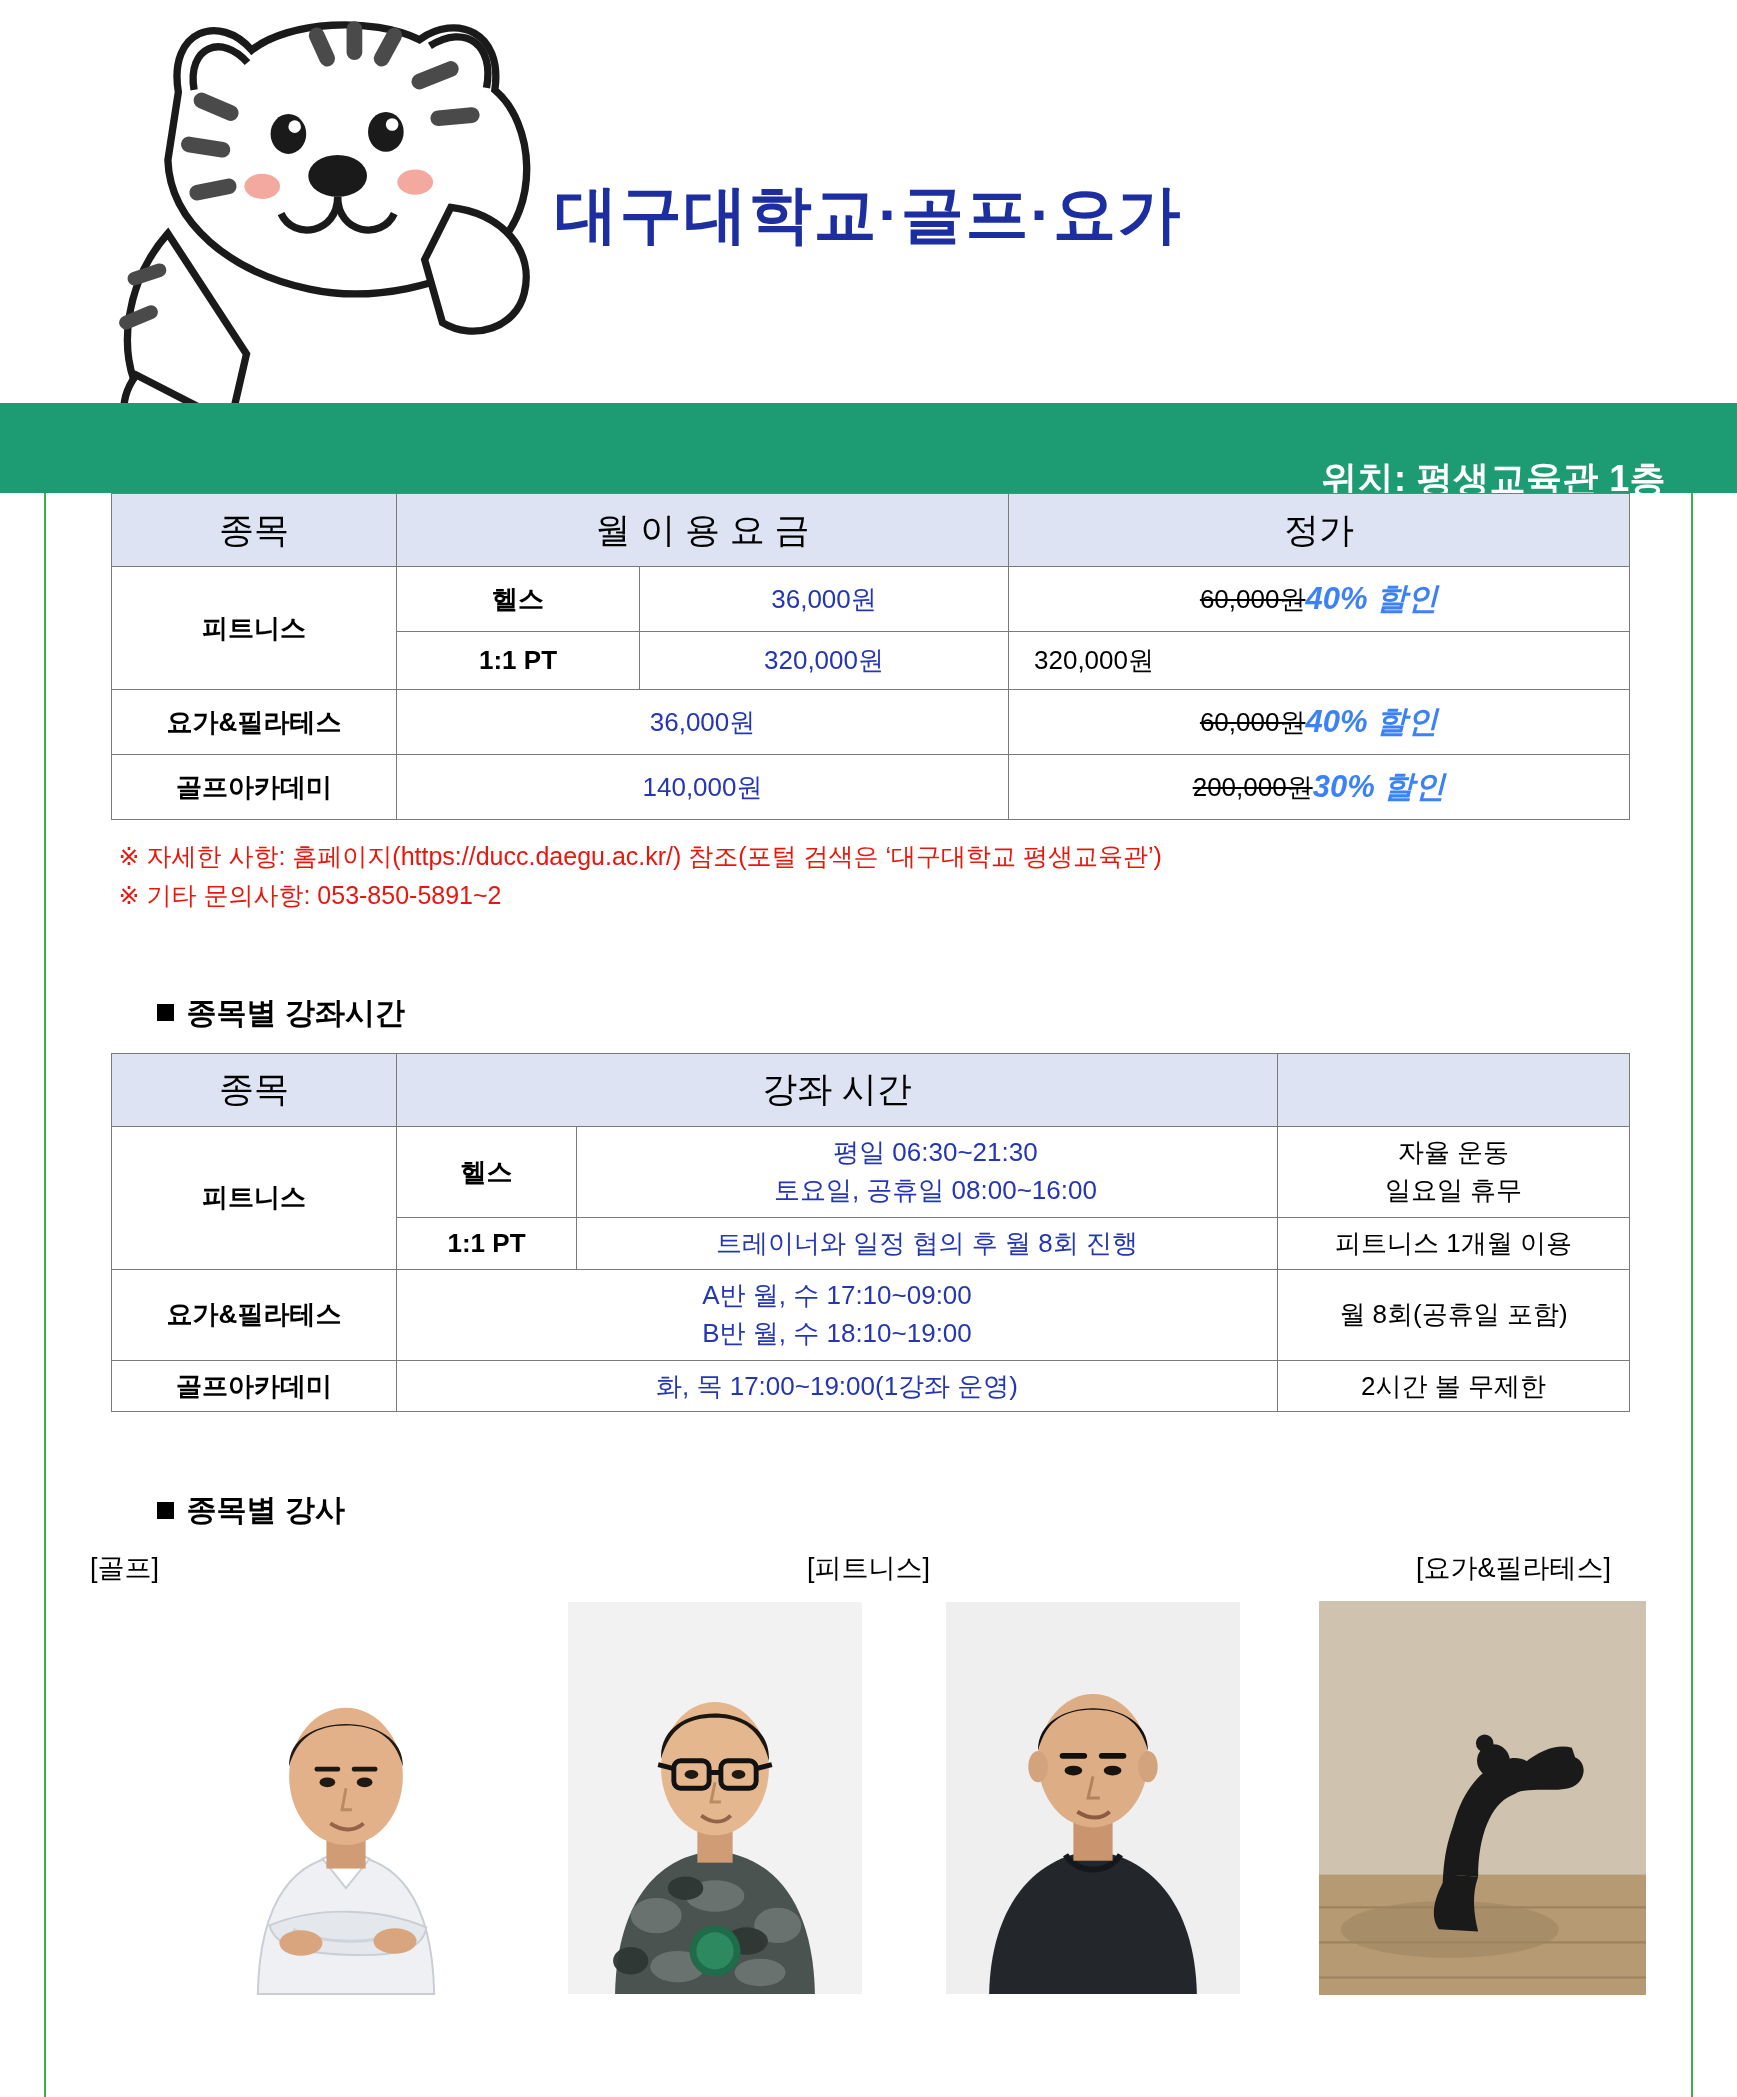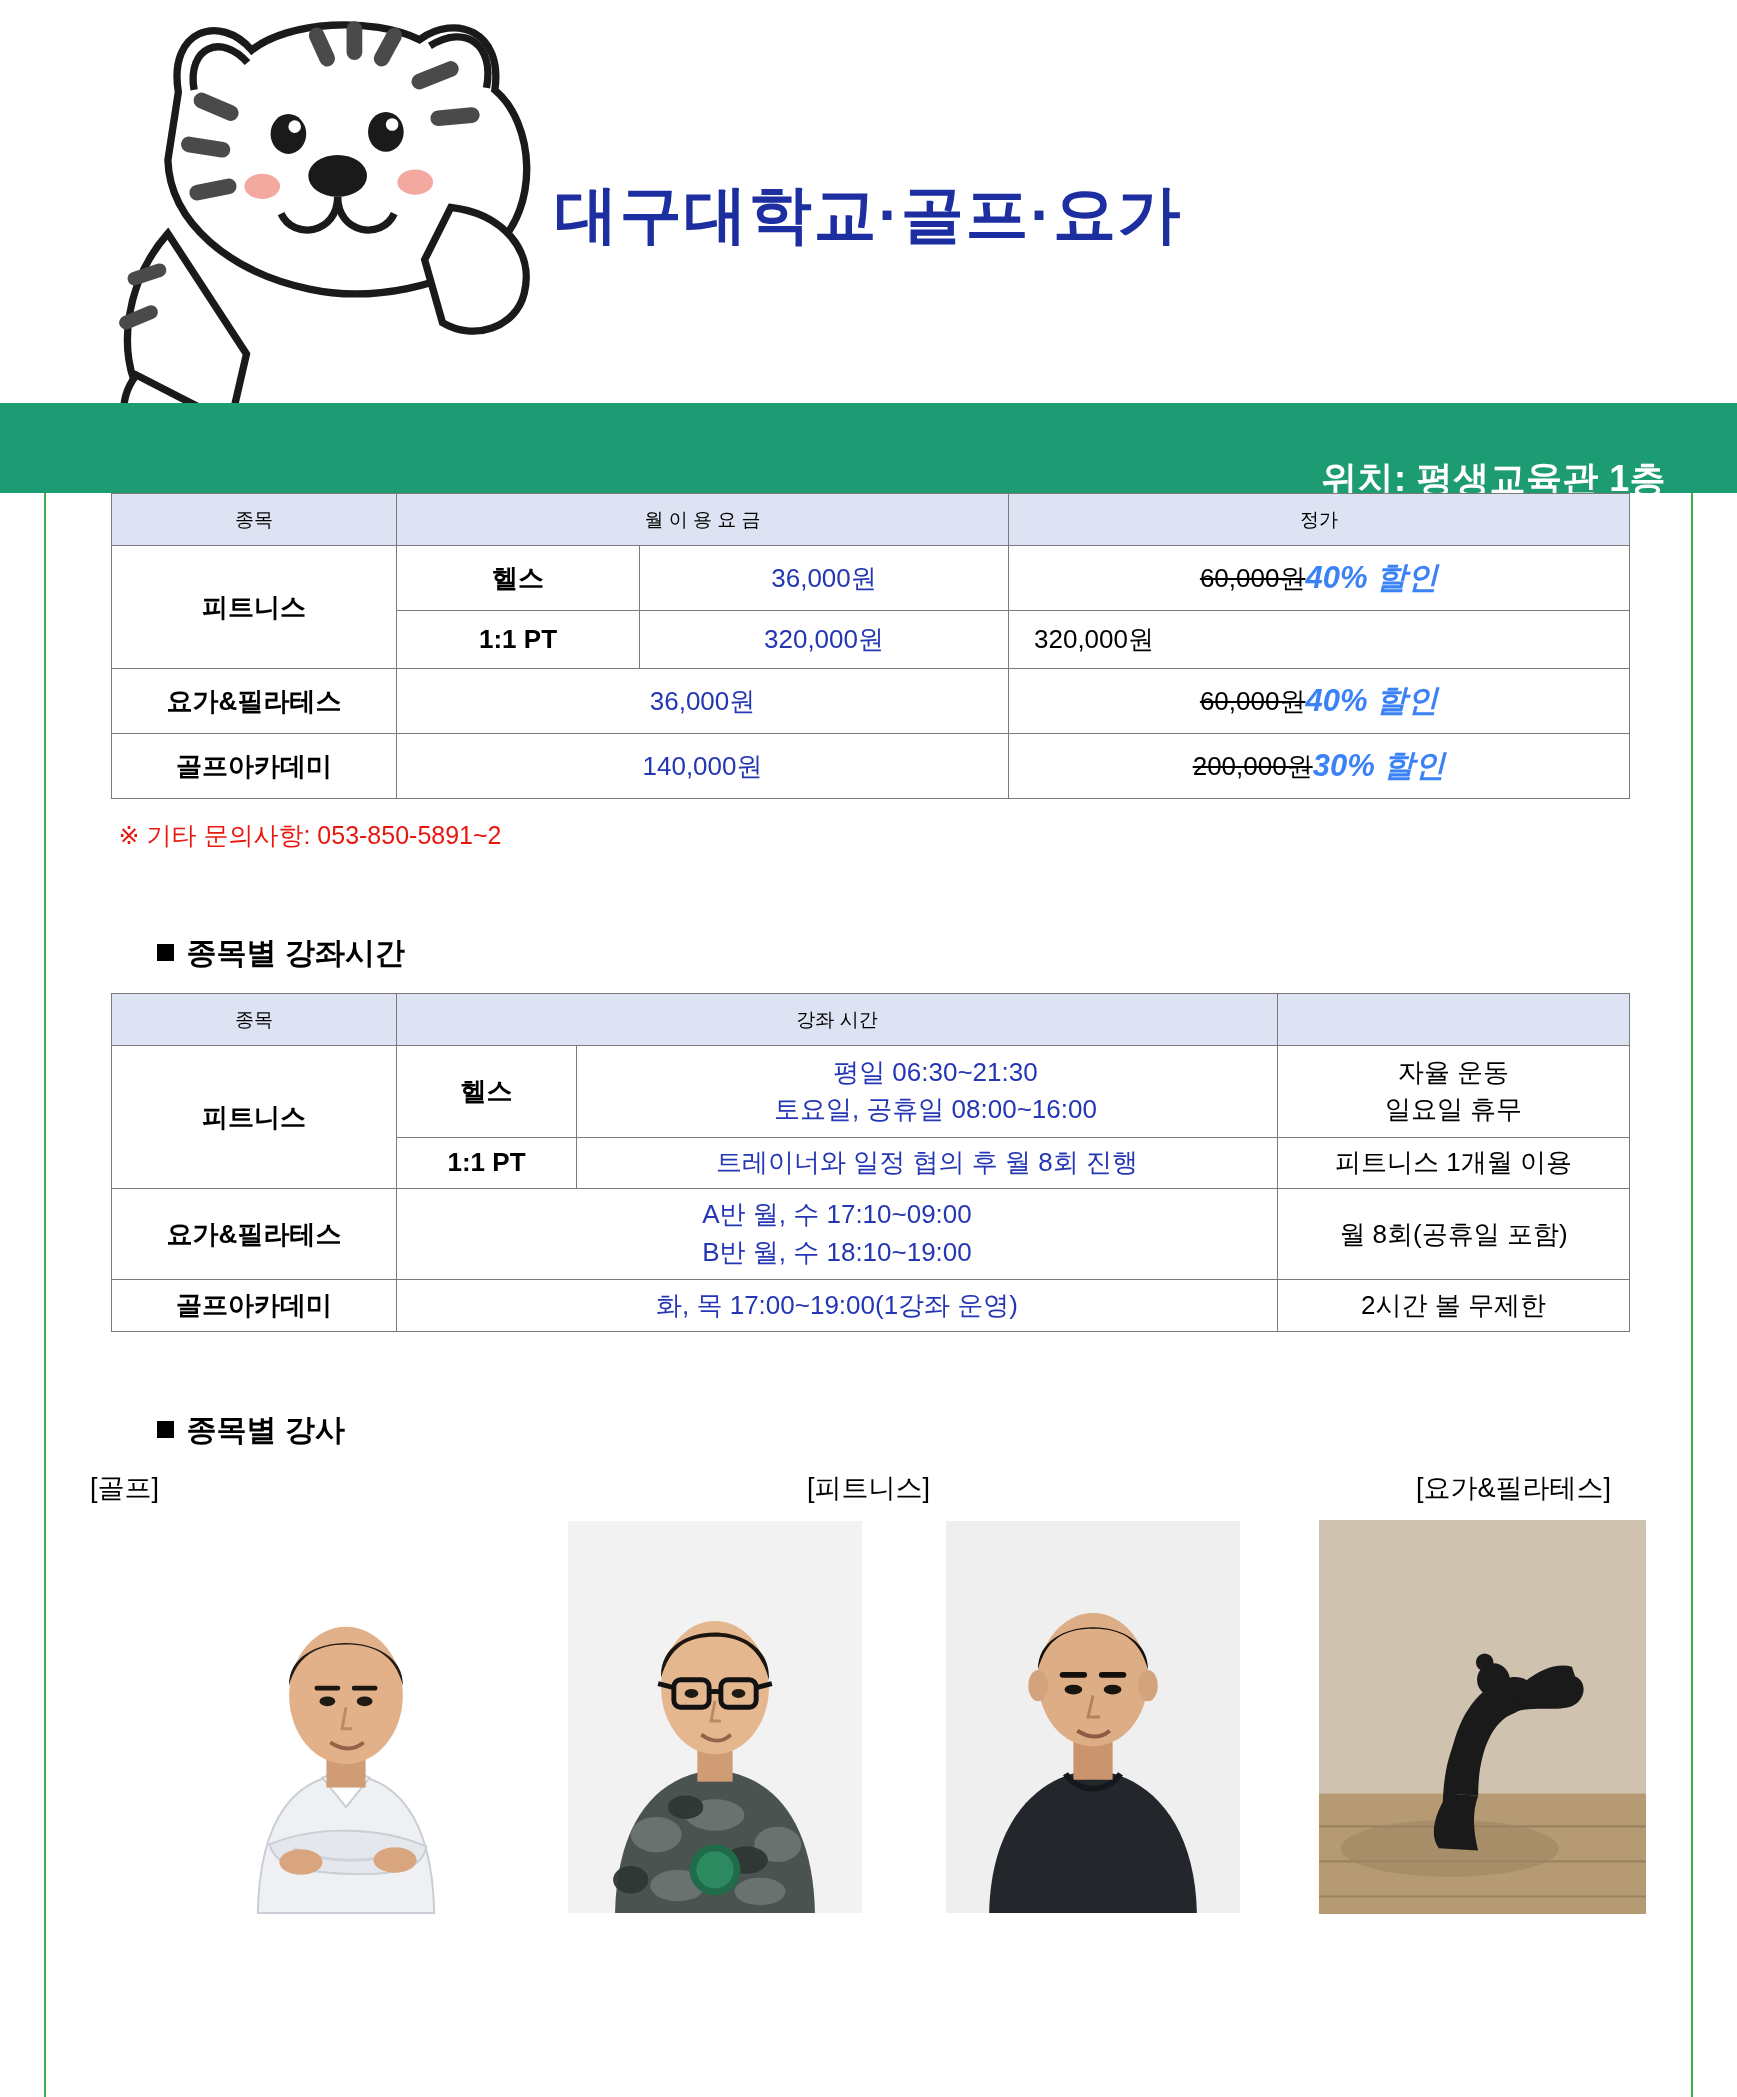--- a/index.html
+++ b/index.html
@@ -122,21 +122,21 @@
   table td, table th {
     border: 1.3px solid #7a7a7a;
     font-size: 26px;
     padding: 11px 4.2px;
     text-align: center;
     vertical-align: middle;
   }
   thead th {
     background: #dde3f2;
     font-weight: normal;
-    font-size: 19px;
+    font-size: 35px;
     padding: 12.6px 4.2px;
   }
   .b { font-weight: bold; }
   .blue { color: #2436b4; }
   .strike {
     text-decoration: line-through;
     text-decoration-thickness: 1.7px;
   }
   .discount {
     color: #3b82f6;
@@ -325,20 +325,21 @@
             <div class="price-cell-inner">
               <span class="strike nowrap">200,000원</span>
               <span class="discount nowrap">30% 할인</span>
             </div>
           </td>
         </tr>
       </tbody>
     </table>
 
     <div class="notes">
+      <div class="note">※ 자세한 사항: 홈페이지(https://ducc.daegu.ac.kr/) 참조(포털 검색은 ‘대구대학교 평생교육관’)</div>
       <div class="note">※ 기타 문의사항: 053-850-5891~2</div>
     </div>
 
     <div class="section-head">
       <span class="bullet"></span><span>종목별 강좌시간</span>
     </div>
 
     <table class="sched">
       <colgroup>
         <col style="width:285px">

